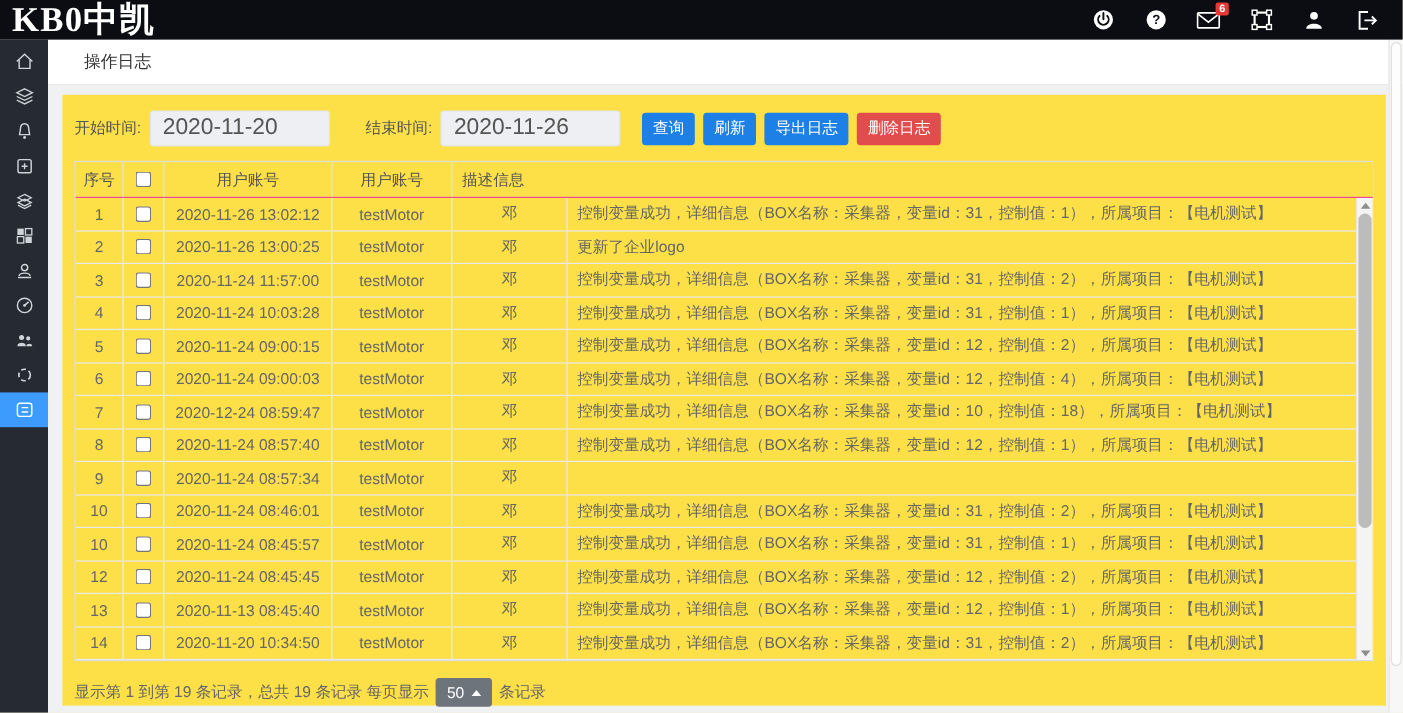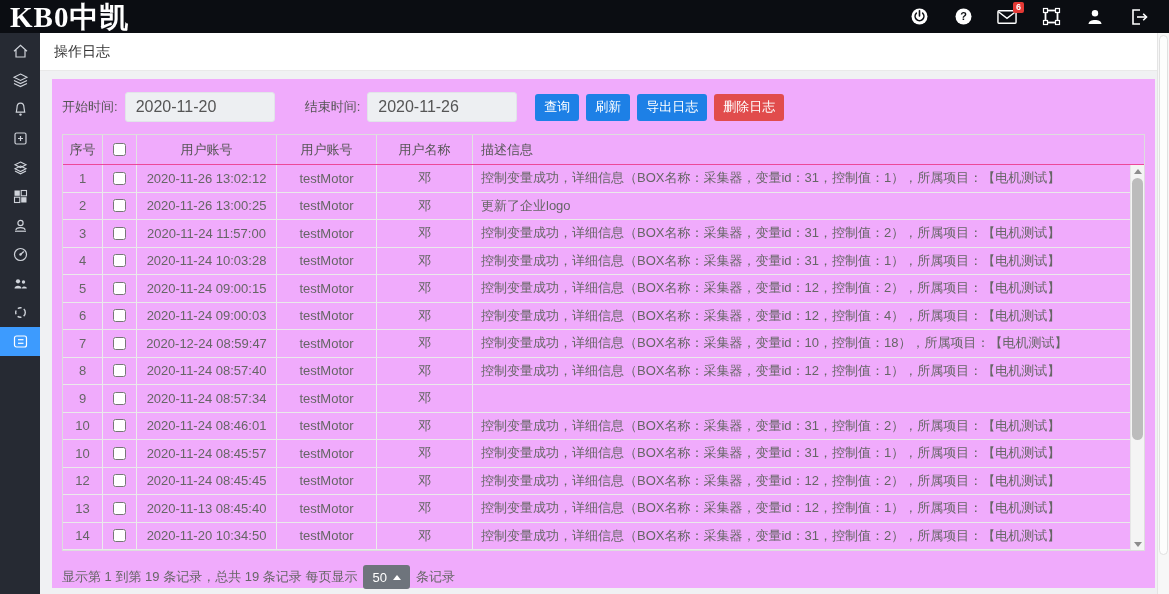--- a/index.html
+++ b/index.html
@@ -13,29 +13,29 @@
   .tb-ic { width:20px; height:20px; display:flex; align-items:center; justify-content:center; cursor:pointer; position:relative; }
   .badge { position:absolute; top:-5px; right:-7px; background:#e53935; color:#fff; font-size:9px; line-height:11px; padding:0 3px; border-radius:2px; font-weight:bold; }
 
   
   .sidebar { position:absolute; left:0; top:33px; width:40px; height:561px; background:#262a33; padding-top:4px; }
   .side-item { width:40px; height:29px; display:flex; align-items:center; justify-content:center; cursor:pointer; }
   .side-item.active { background:#3d9bfe; }
 
   
   .main { position:absolute; left:40px; top:33px; width:1129px; height:561px; background:#f0f1f3; }
-  .titlebar { height:38px; background:#fff; border-bottom:1px solid #e9e9e9; display:flex; align-items:center; padding-left:14px; }
+  .titlebar { height:38px; background:#fff; border-bottom:1px solid #e9e9e9; display:flex; align-items:center; padding-left:30px; }
   .page-title { font-size:14px; color:#333; }
-  .card { position:absolute; left:12px; right:14px; top:46px; bottom:6px; background:#f0abfc; padding:12px 10px 0 10px; }
+  .card { position:absolute; left:12px; right:14px; top:46px; bottom:6px; background:#fde047; padding:12px 10px 0 10px; }
 
   
   .filter-row { display:flex; align-items:center; height:32px; }
   .f-label { font-size:13px; color:#555; margin-right:7px; }
   .f-label.second { margin-left:30px; }
-  .date-input { width:150px; height:30px; background:#edeff2; border:1px solid #e1e5e9; border-radius:3px; padding:0 10px; font-size:16px; color:#555; font-family:inherit; }
+  .date-input { width:150px; height:30px; background:#edeff2; border:1px solid #e1e5e9; border-radius:3px; padding:0 10px; font-size:19px; color:#555; font-family:inherit; }
   .btn-group { margin-left:18px; display:flex; gap:7px; }
   .btn { height:27px; padding:0 9px; font-size:13px; color:#fff; border:none; border-radius:3px; cursor:pointer; font-family:inherit; white-space:nowrap; }
   .btn-blue { background:#1d80e6;text-align:center; }
   .btn-red  { background:#e14c4c; }
 
   
   .ltable { margin-top:11px; border:1px solid #ddd; font-size:13px; color:#666; }
   .thead { display:flex; height:30px; align-items:center; border-bottom:1px solid #ec4899; color:#555; }
   .cell { height:100%; display:flex; align-items:center; justify-content:center; border-right:1px solid #e2e2e2; overflow:hidden; white-space:nowrap; }
   .c-no   { width:40px;  flex:none; }
@@ -240,21 +240,20 @@
     </div>
 
     <div class="ltable">
       <div class="thead">
         <div class="cell c-no">序号</div>
         <div class="cell c-cb">
             <input type="checkbox" style="">
           </div>
         <div class="cell c-time">用户账号</div>
         <div class="cell c-acct">用户账号</div>
-        <div class="cell c-name">用户名称</div>
         <div class="cell c-desc">描述信息</div>
       </div>
       <div class="tbody">
 
         <div class="trow">
             <div class="cell c-no">1</div>
             <div class="cell c-cb">
               <input type="checkbox" style="">
             </div>
             <div class="cell c-time">2020-11-26 13:02:12</div>

